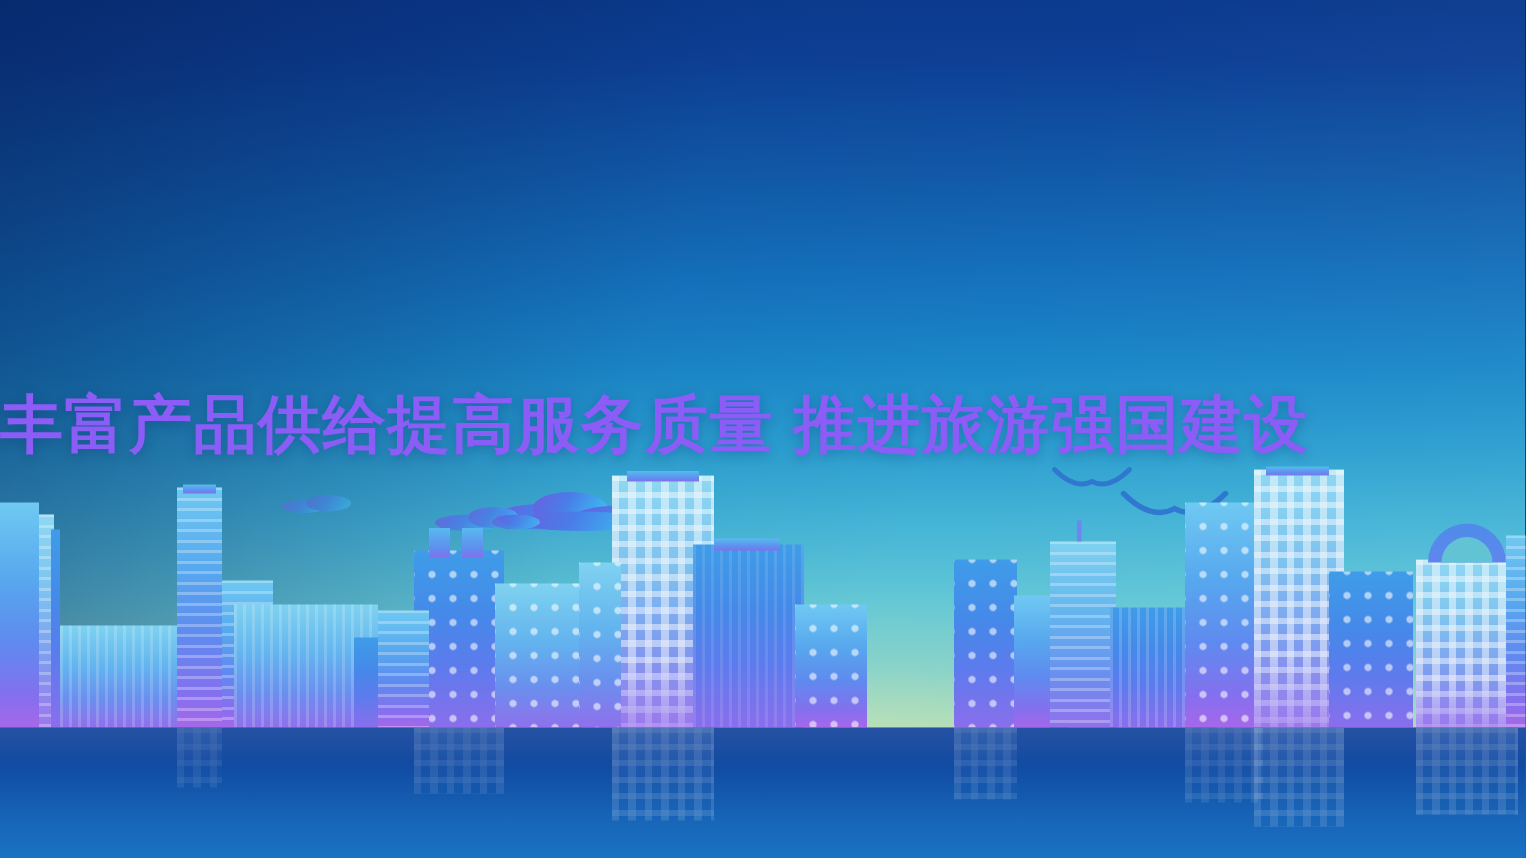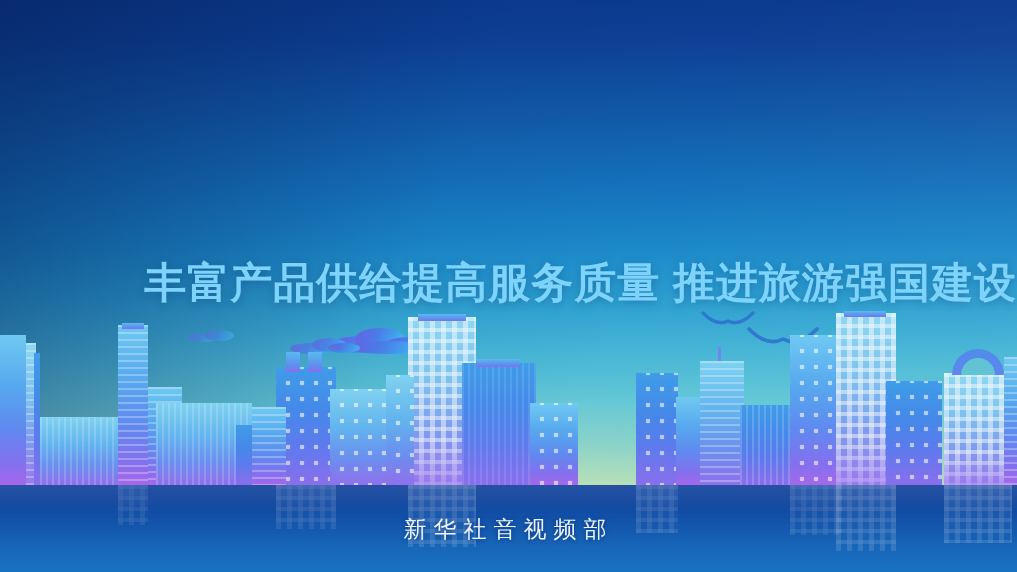--- a/index.html
+++ b/index.html
@@ -144,22 +144,22 @@
 
   
   .title{
     position:absolute;left:0;right:0;top:96px;text-align:center;
     color:#ffffff;font-size:82px;font-weight:700;line-height:1;
     letter-spacing:4px;
     text-shadow:0 2px 10px rgba(3,30,80,.30);
     white-space:nowrap;
   }
   .subtitle{
-    position:absolute;left:0;right:0;top:262px;text-align:right;
-    color:#7dd3fc;font-size:42px;font-weight:700;line-height:1;
+    position:absolute;left:0;right:0;top:262px;text-align:left;
+    color:#8b5cf6;font-size:42px;font-weight:700;line-height:1;
     letter-spacing:1px;
     text-shadow:0 2px 8px rgba(3,40,90,.28);
     white-space:nowrap;
   }
   .credit{
     position:absolute;left:0;right:0;top:514px;text-align:center;
     color:#eaf3ff;font-size:23px;font-weight:400;letter-spacing:7px;
     text-shadow:0 1px 4px rgba(0,20,70,.45);
     white-space:nowrap;
   }
@@ -310,15 +310,14 @@
     <div class="refl" style="left:118px;width:30px;height:40px;opacity:.18;">
         <div class="rg"></div>
       </div>
     <div class="refl" style="left:790px;width:52px;height:50px;opacity:.22;">
         <div class="rg"></div>
       </div>
     <div class="water-sheen"></div>
   </div>
 
   <div class="subtitle">丰富产品供给提高服务质量 推进旅游强国建设</div>
-  <div class="credit">新华社音视频部</div>
 
 </div>
 
 </body></html>

